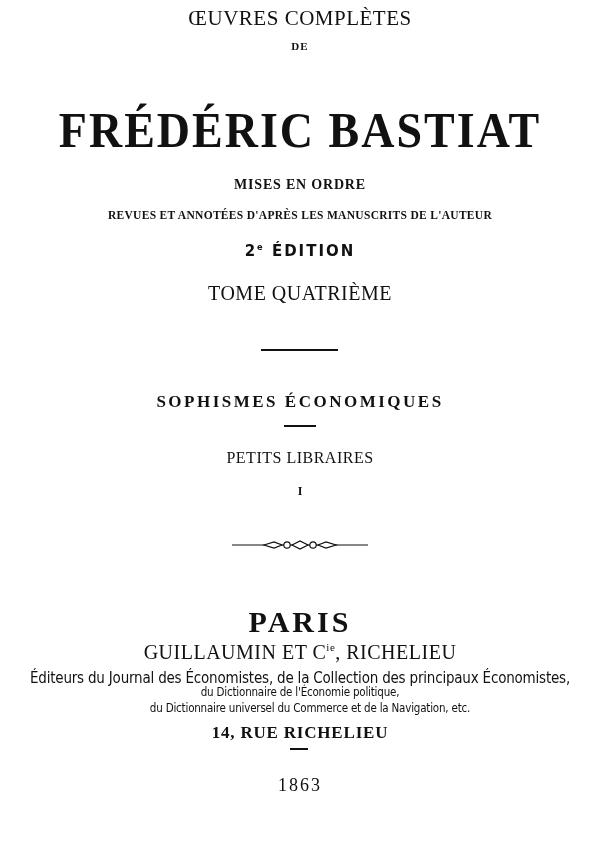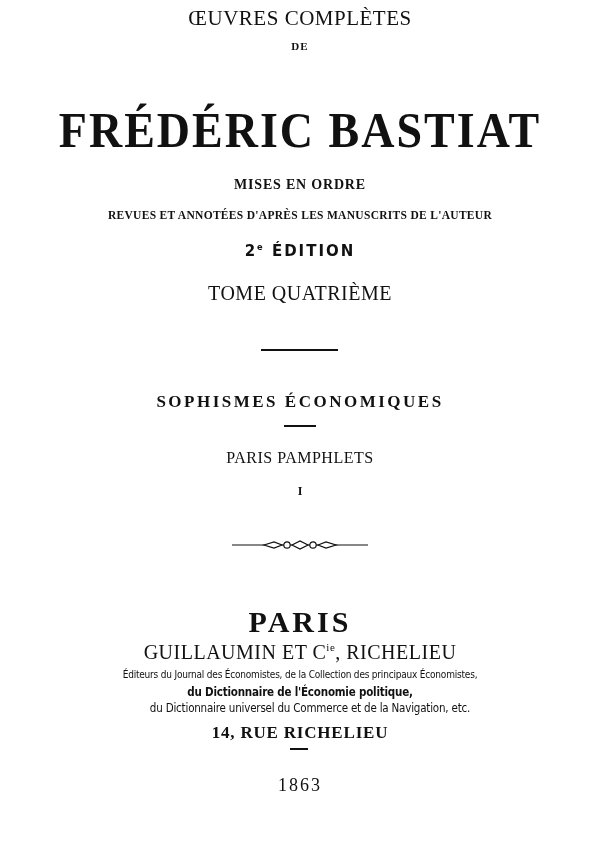--- a/index.html
+++ b/index.html
@@ -30,42 +30,42 @@
 </div>
 
 <div class="line serif" style="top:282px;font-size:20px;letter-spacing:0.5px;">TOME QUATRIÈME</div>
 
 <div class="rule" style="top:349px;left:261px;width:77px;"></div>
 
 <div class="line serif" style="top:380px;font-size:17px;font-weight:bold;letter-spacing:2.5px;margin-top:12px;">SOPHISMES ÉCONOMIQUES</div>
 
 <div class="rule" style="top:425px;left:284px;width:32px;"></div>
 
-<div class="line serif" style="top:449px;font-size:16px;letter-spacing:0.5px;">PARIS PAMPHLETS</div>
+<div class="line serif" style="top:449px;font-size:16px;letter-spacing:0.5px;">PETITS LIBRAIRES</div>
 
 <div class="line serif" style="top:484px;font-size:12px;font-weight:bold;">I</div>
 
 <svg style="position:absolute;left:232px;top:538px;" width="136" height="14" viewBox="0 0 136 14">
   <line x1="0" y1="7" x2="136" y2="7" stroke="#111" stroke-width="1.2"></line>
   <path d="M32 7 L42 4 L50 7 L42 10 Z" fill="#fff" stroke="#111" stroke-width="1.2"></path>
   <circle cx="55" cy="7" r="3.2" fill="#fff" stroke="#111" stroke-width="1.2"></circle>
   <path d="M60 7 L68 3 L76 7 L68 11 Z" fill="#fff" stroke="#111" stroke-width="1.2"></path>
   <circle cx="81" cy="7" r="3.2" fill="#fff" stroke="#111" stroke-width="1.2"></circle>
   <path d="M86 7 L94 4 L104 7 L94 10 Z" fill="#fff" stroke="#111" stroke-width="1.2"></path>
 </svg>
 
 <div class="line serif" style="top:605px;font-size:30px;font-weight:bold;letter-spacing:3px;">PARIS</div>
 
 <div class="line serif" style="top:641px;font-size:20px;letter-spacing:0.5px;">
   <span>GUILLAUMIN ET C</span><sup>ie</sup><span>, RICHELIEU</span>
 </div>
 
-<div class="line cond" style="top:669px;font-size:10px;letter-spacing:-0.2px;">Éditeurs du Journal des Économistes, de la Collection des principaux Économistes,</div>
+<div class="line cond" style="top:669px;font-size:15px;letter-spacing:-0.2px;">Éditeurs du Journal des Économistes, de la Collection des principaux Économistes,</div>
 
-<div class="line cond" style="top:685px;font-size:11.5px;letter-spacing:-0.2px;font-weight:bold;">du Dictionnaire de l'Économie politique,</div>
+<div class="line cond" style="top:685px;font-size:11.5px;letter-spacing:-0.2px;">du Dictionnaire de l'Économie politique,</div>
 
 <div class="line cond" style="top:701px;font-size:11.5px;letter-spacing:-0.2px;padding-left:10px;">du Dictionnaire universel du Commerce et de la Navigation, etc.</div>
 
 <div class="line serif" style="top:723px;font-size:17px;font-weight:bold;letter-spacing:0.8px;">14, RUE RICHELIEU</div>
 
 <div class="rule" style="top:748px;left:290px;width:18px;"></div>
 
 <div class="line serif" style="top:767px;font-size:18px;letter-spacing:2px;margin-top:8px;">1863</div>
 
 </body></html>

